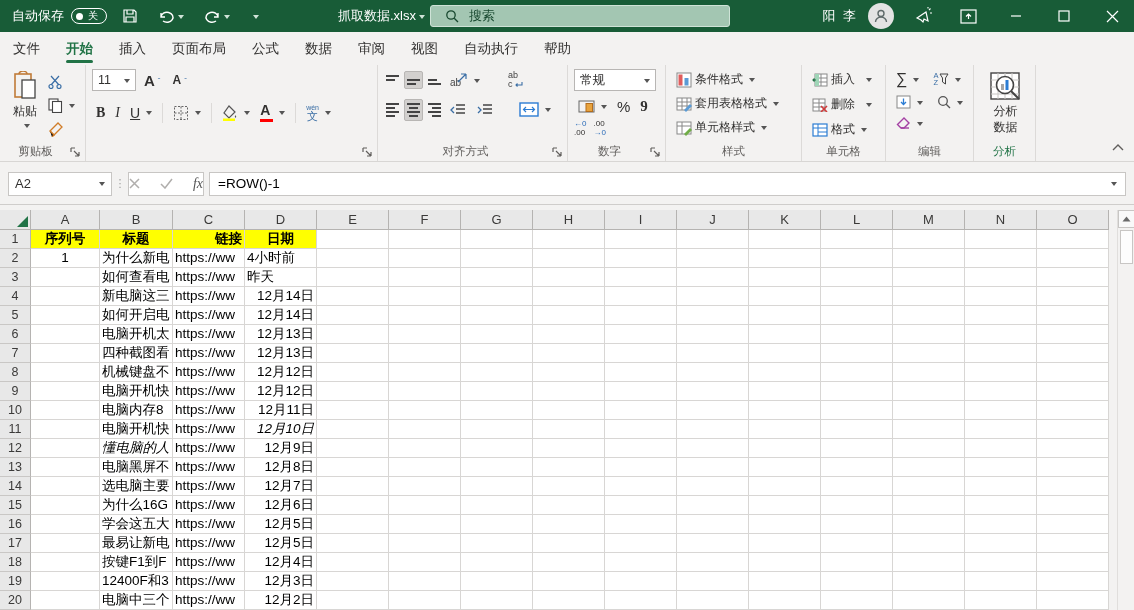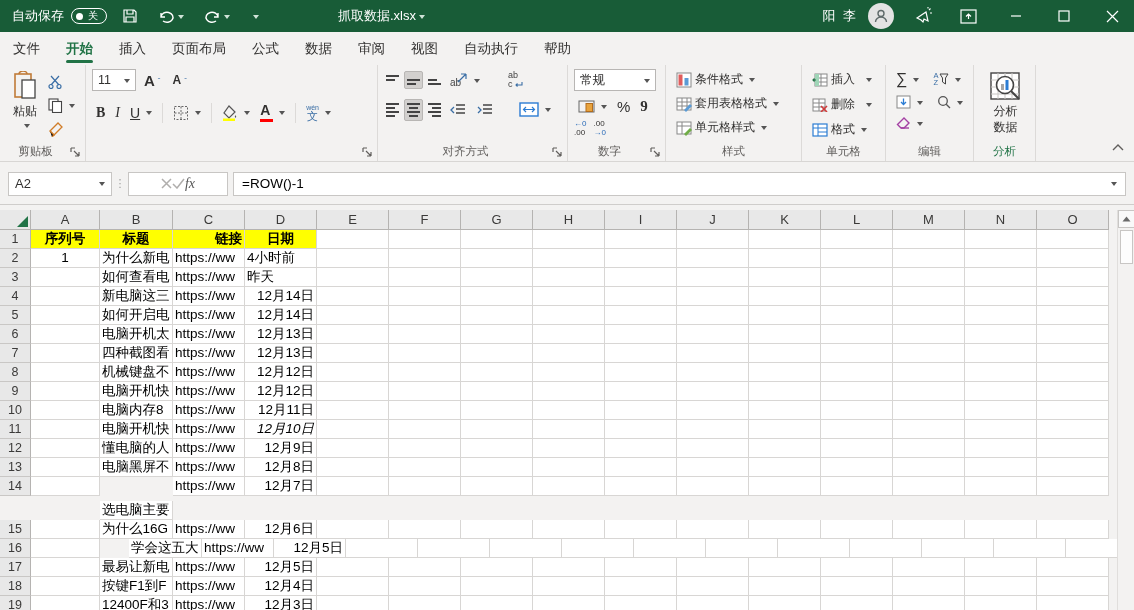--- a/index.html
+++ b/index.html
@@ -48,21 +48,21 @@
   .ubar { display:block; height:3px; margin-top:1px; }
   .mini { font-size:8px; line-height:1.1; color:#323130; }
   .mini .b { color:#2b6cb8; }
   .sum { font-size:16px; color:#323130; line-height:1; }
   .rrow { display:flex; align-items:center; }
 
   
   .formularow { position:absolute; top:163px; left:0; width:100%; height:42px; background:#f3f2f1; border-bottom:1px solid #cfcdcb; display:flex; align-items:center; }
   .namebox { margin-left:8px; width:104px; height:24px; background:#fff; border:1px solid #c8c6c4; display:flex; align-items:center; justify-content:space-between; padding:0 6px; font-size:13px; color:#323130; }
   .fdots { width:16px; text-align:center; color:#a0a0a0; font-size:11px; letter-spacing:0; }
-  .fxbox { width:100px; height:24px; background:#fff; border:1px solid #c8c6c4; display:flex; align-items:center; justify-content:center; color:#9a9896; }
+  .fxbox { width:76px; height:24px; background:#fff; border:1px solid #c8c6c4; display:flex; align-items:center; justify-content:space-between; color:#9a9896; }
   .fxlabel { font-family:"Liberation Serif","DejaVu Serif",serif; font-style:italic; font-size:14px; color:#555; }
   .finput { margin-left:5px; flex:1; margin-right:8px; height:24px; background:#fff; border:1px solid #c8c6c4; display:flex; align-items:center; padding:0 8px; font-size:13.5px; color:#000; justify-content:space-between; }
 
   
   .gridwrap { position:absolute; top:206px; left:0; width:1117px; height:404px; background:#f3f2f1; }
   .sheet { position:absolute; top:4px; left:0; }
   .srow { display:flex; }
   .hcell { height:20px; background:#e8e8e8; border-right:1px solid #b5b3b1; border-bottom:1px solid #b5b3b1; display:flex; align-items:center; justify-content:center; font-size:13px; color:#3b3a39; }
   .corner { position:relative; background:#e8e8e8; }
   .tri { position:absolute; right:2px; bottom:2px; width:0; height:0; border-left:11px solid transparent; border-bottom:11px solid #217346; }
@@ -118,20 +118,29 @@
       </div>
       <div class="tb-btn">
         <span class="chv"></span>
       </div>
       <div class="filename">
         <span>抓取数据.xlsx</span>
         <span class="chv"></span>
       </div>
     </div>
 
+    <div class="searchbox">
+      <span style="position:absolute;left:14px;top:3px;">
+          <svg width="15" height="15" viewBox="0 0 15 15">
+            <circle cx="6" cy="6" r="4.2" fill="none" stroke="#17472e" stroke-width="1.3"></circle>
+            <path d="M9.2 9.2 L13 13" stroke="#17472e" stroke-width="1.3"></path>
+          </svg>
+        </span>
+      <span>搜索</span>
+    </div>
 
     <div class="tb-right">
       <span class="username">阳 李</span>
       <span class="avatar">
           <svg width="16" height="16" viewBox="0 0 16 16">
             <circle cx="8" cy="5.5" r="3" fill="none" stroke="#5f6a6a" stroke-width="1.4"></circle>
             <path d="M2.5 14 a5.5 5 0 0 1 11 0" fill="none" stroke="#5f6a6a" stroke-width="1.4"></path>
           </svg>
         </span>
       <span class="winctl" style="width:36px">
@@ -832,21 +841,21 @@
           <div class="cell" style="width: 72px;"></div>
           <div class="cell" style="width: 72px;"></div>
           <div class="cell" style="width: 72px;"></div>
           <div class="cell" style="width: 72px;"></div>
           <div class="cell" style="width: 72px;"></div>
           <div class="cell" style="width: 72px;"></div>
         </div>
         <div class="srow">
           <div class="rhead">12</div>
           <div class="cell center" style="width: 69px;"></div>
-          <div class="cell" style="width: 73px;">懂电脑的人</div>
+          <div class="cell" style="width: 73px; font-style: italic;">懂电脑的人</div>
           <div class="cell" style="width: 72px;">https://ww</div>
           <div class="cell right" style="width: 72px;">12月9日</div>
           <div class="cell" style="width: 72px;"></div>
           <div class="cell" style="width: 72px;"></div>
           <div class="cell" style="width: 72px;"></div>
           <div class="cell" style="width: 72px;"></div>
           <div class="cell" style="width: 72px;"></div>
           <div class="cell" style="width: 72px;"></div>
           <div class="cell" style="width: 72px;"></div>
           <div class="cell" style="width: 72px;"></div>
@@ -868,21 +877,21 @@
           <div class="cell" style="width: 72px;"></div>
           <div class="cell" style="width: 72px;"></div>
           <div class="cell" style="width: 72px;"></div>
           <div class="cell" style="width: 72px;"></div>
           <div class="cell" style="width: 72px;"></div>
           <div class="cell" style="width: 72px;"></div>
         </div>
         <div class="srow">
           <div class="rhead">14</div>
           <div class="cell center" style="width: 69px;"></div>
-          <div class="cell" style="width: 73px; margin-top: 24px;">选电脑主要</div>
+          <div class="cell" style="width: 73px;">选电脑主要</div>
           <div class="cell" style="width: 72px;">https://ww</div>
           <div class="cell right" style="width: 72px;">12月7日</div>
           <div class="cell" style="width: 72px;"></div>
           <div class="cell" style="width: 72px;"></div>
           <div class="cell" style="width: 72px;"></div>
           <div class="cell" style="width: 72px;"></div>
           <div class="cell" style="width: 72px;"></div>
           <div class="cell" style="width: 72px;"></div>
           <div class="cell" style="width: 72px;"></div>
           <div class="cell" style="width: 72px;"></div>
@@ -904,21 +913,21 @@
           <div class="cell" style="width: 72px;"></div>
           <div class="cell" style="width: 72px;"></div>
           <div class="cell" style="width: 72px;"></div>
           <div class="cell" style="width: 72px;"></div>
           <div class="cell" style="width: 72px;"></div>
           <div class="cell" style="width: 72px;"></div>
         </div>
         <div class="srow">
           <div class="rhead">16</div>
           <div class="cell center" style="width: 69px;"></div>
-          <div class="cell" style="width: 73px; margin-left: 29px;">学会这五大</div>
+          <div class="cell" style="width: 73px;">学会这五大</div>
           <div class="cell" style="width: 72px;">https://ww</div>
           <div class="cell right" style="width: 72px;">12月5日</div>
           <div class="cell" style="width: 72px;"></div>
           <div class="cell" style="width: 72px;"></div>
           <div class="cell" style="width: 72px;"></div>
           <div class="cell" style="width: 72px;"></div>
           <div class="cell" style="width: 72px;"></div>
           <div class="cell" style="width: 72px;"></div>
           <div class="cell" style="width: 72px;"></div>
           <div class="cell" style="width: 72px;"></div>

